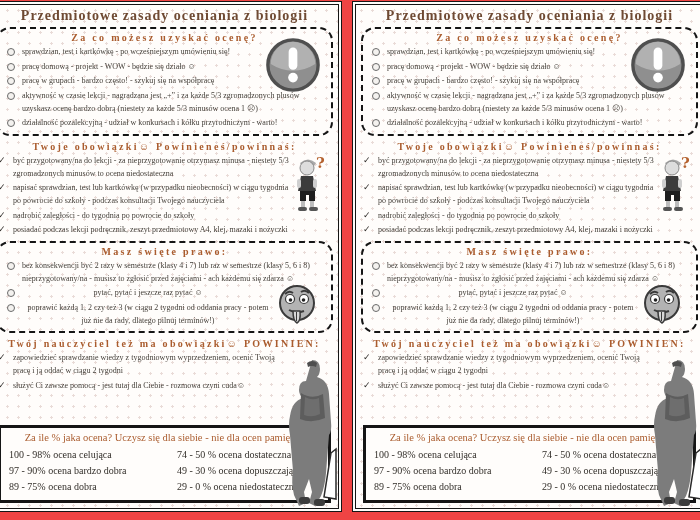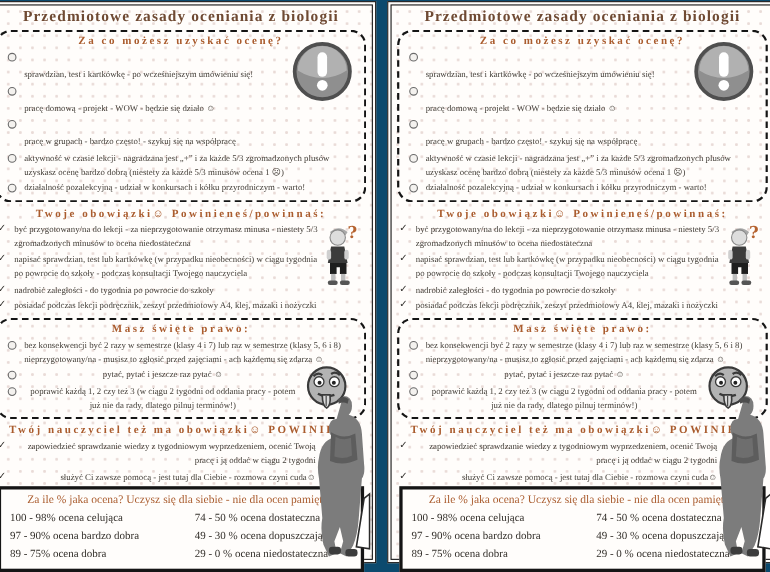--- a/index.html
+++ b/index.html
@@ -1,18 +1,18 @@
 <!DOCTYPE html>
 <html><head>
 <meta charset="utf-8">
 <style>
   html,body { margin:0; padding:0; background:#ffffff; }
   #screen {
     position:relative; width:700px; height:520px; overflow:hidden;
-    background:#0c4a6e; font-family:"Liberation Serif", serif;
+    background:#ef4444; font-family:"Liberation Serif", serif;
   }
   .page {
     position:absolute; top:1px; width:355px; height:511px;
     box-sizing:border-box; border:4px double #151515;
     background-color:#fffdfb;
     background-image:radial-gradient(circle, #e9dbd7 1.1px, transparent 1.4px);
     background-size:11px 11px;
   }
   .page-left  { left:-13px; }
   .page-right { left:352px; }
@@ -35,24 +35,24 @@
   ul.items li { display:flex; align-items:flex-start; margin:1.5px 0; font-size:8px; line-height:13px; color:#45403a; }
   .bullet-o {
     flex:0 0 auto; width:6px; height:6px; margin:3px 7px 0 2px;
     border:1px solid #6a6a6a; border-radius:50%; background:#f4f2ef;
   }
   .bullet-check {
     flex:0 0 auto; width:11px; margin:0 4px 0 0; color:#2e2b28;
     font-weight:bold; font-size:9px; line-height:13px; font-family:"DejaVu Sans", sans-serif;
   }
   li .txt { flex:1 1 auto; }
-  .sec-earn  li.short .txt { margin-right:62px;margin-top:16px; }
+  .sec-earn  li.short .txt { margin-right:62px; }
   .sec-duty  li.short .txt { margin-right:38px;font-family:Liberation Serif, serif; }
   .sec-right li.short .txt { margin-right:50px;text-align:center; }
-  .sec-teach li.short .txt { margin-right:44px;text-align:right; }
+  .sec-teach li.short .txt { margin-right:44px; }
 
   .badge-excl { position:absolute; top:7px; right:9px; width:58px; height:58px; }
   .badge-kid  { position:absolute; top:15px; right:3px; width:36px; height:58px; }
   .badge-face { position:absolute; bottom:5px; right:12px; width:46px; height:42px; }
   .badge-person { position:absolute; right:1px; top:352px; width:50px; height:152px; z-index:4; }
   .badge-excl svg, .badge-kid svg, .badge-face svg, .badge-person svg { width:100%; height:100%; display:block; }
 
   .grades {
     margin:auto 7px 3px; border:3px solid #151515; background:#fffdfb;
     padding:3px 8px 5px; position:relative; z-index:2;

